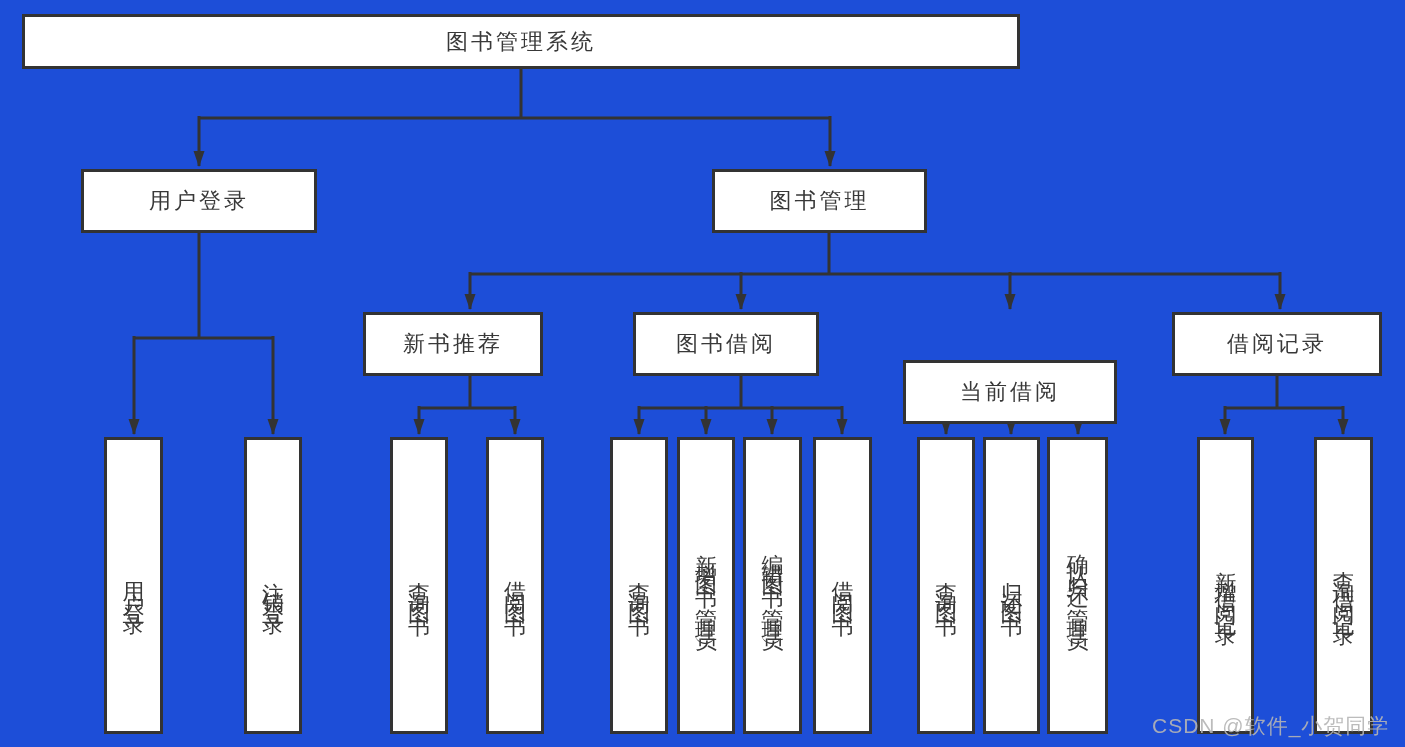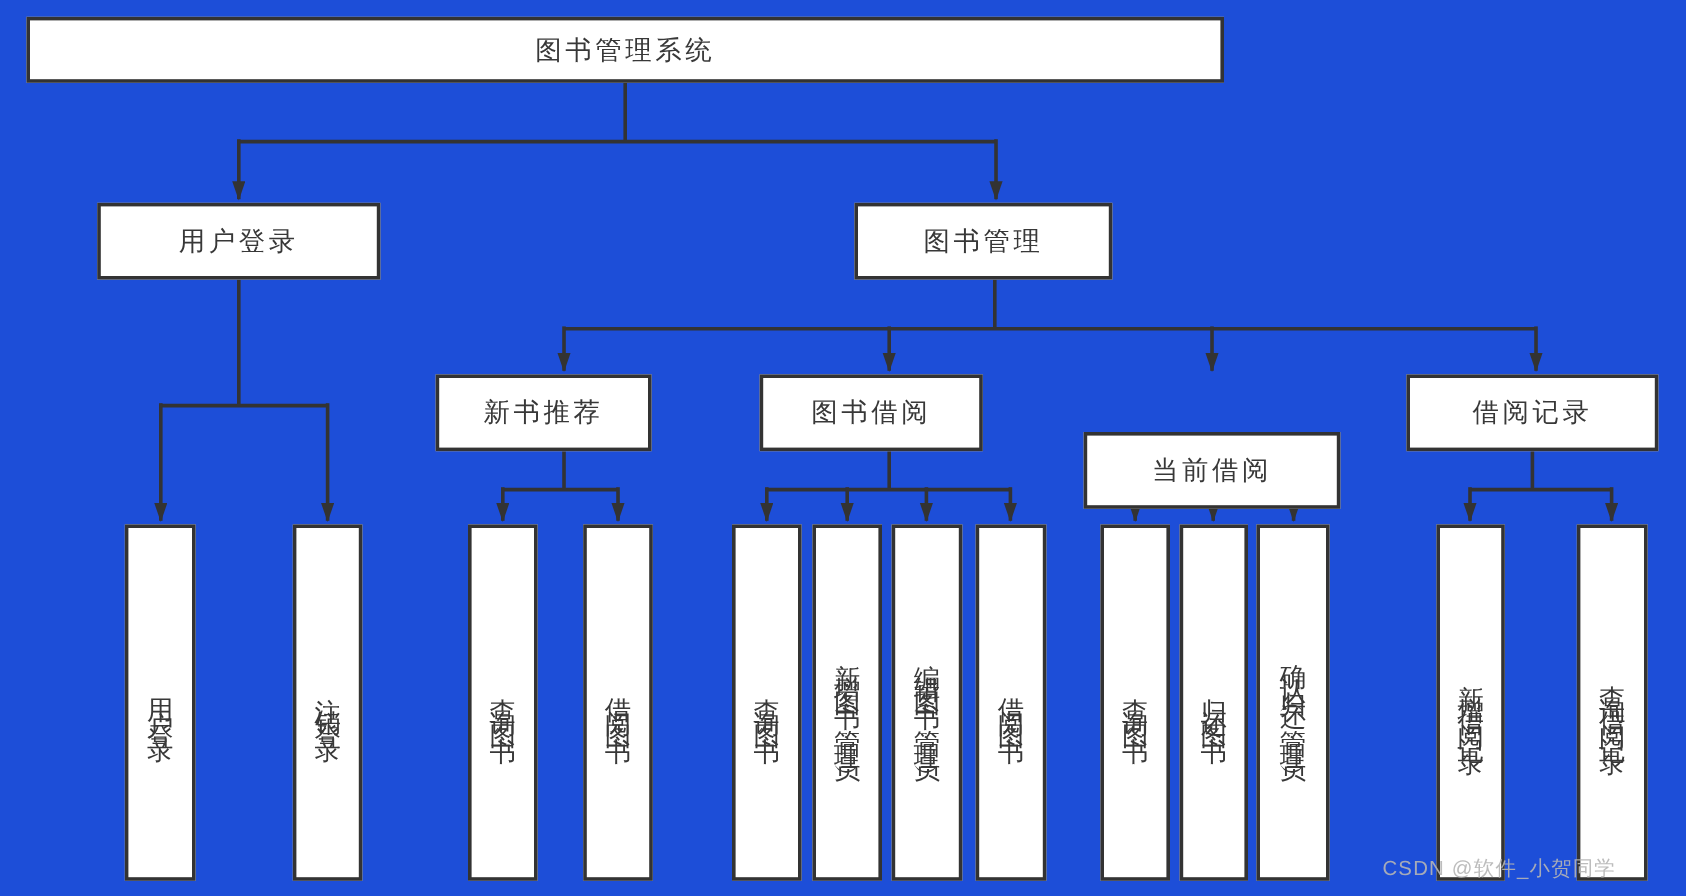--- a/index.html
+++ b/index.html
@@ -65,21 +65,21 @@
   .v.leaf-cb-query   { left: 917px;  width: 58px; }
   .v.leaf-cb-return  { left: 983px;  width: 57px; }
   .v.leaf-cb-confirm { left: 1047px; width: 61px; }
   .v.leaf-br-add     { left: 1197px; width: 57px; }
   .v.leaf-br-query   { left: 1314px; width: 59px; }
   .watermark {
     position: absolute;
     left: 1152px;
     top: 712px;
     width: 248px;
-    font-size: 17px;
+    font-size: 21px;
     letter-spacing: 1px;
     color: #b5b5b5;
     opacity: 0.9;
     white-space: nowrap;
     z-index: 5;
   }
 </style>
 </head>
 <body>
 

